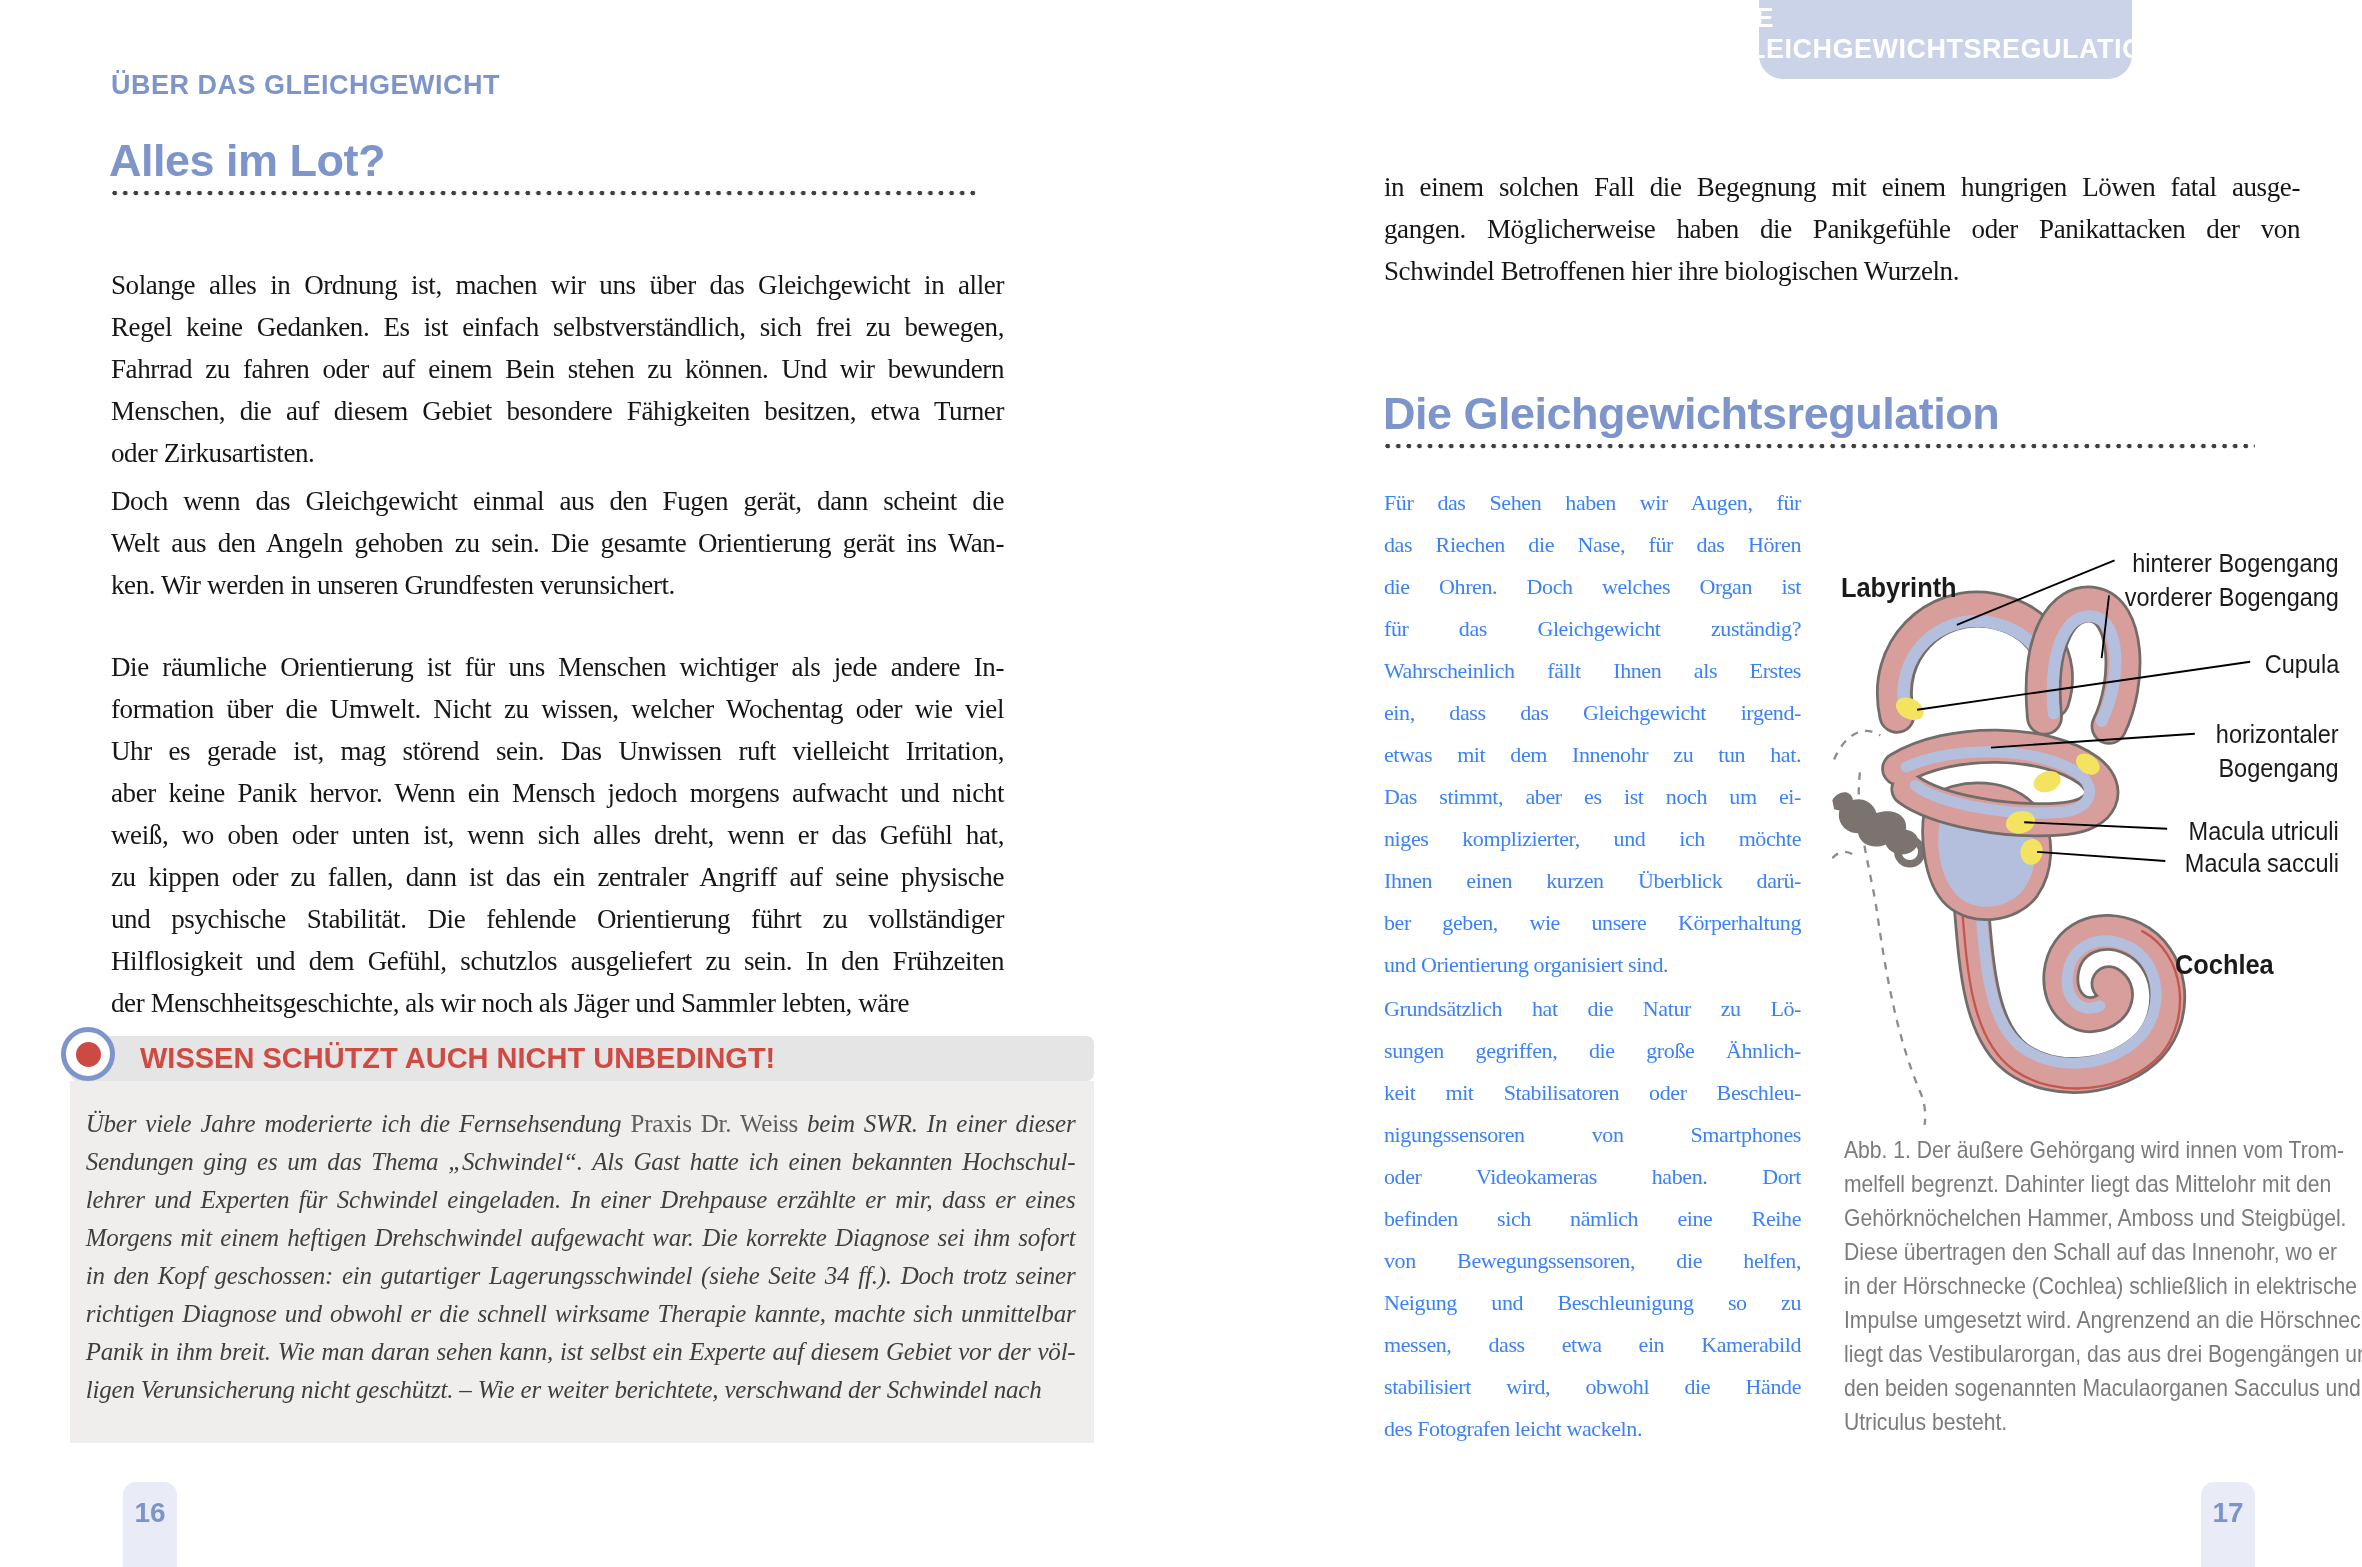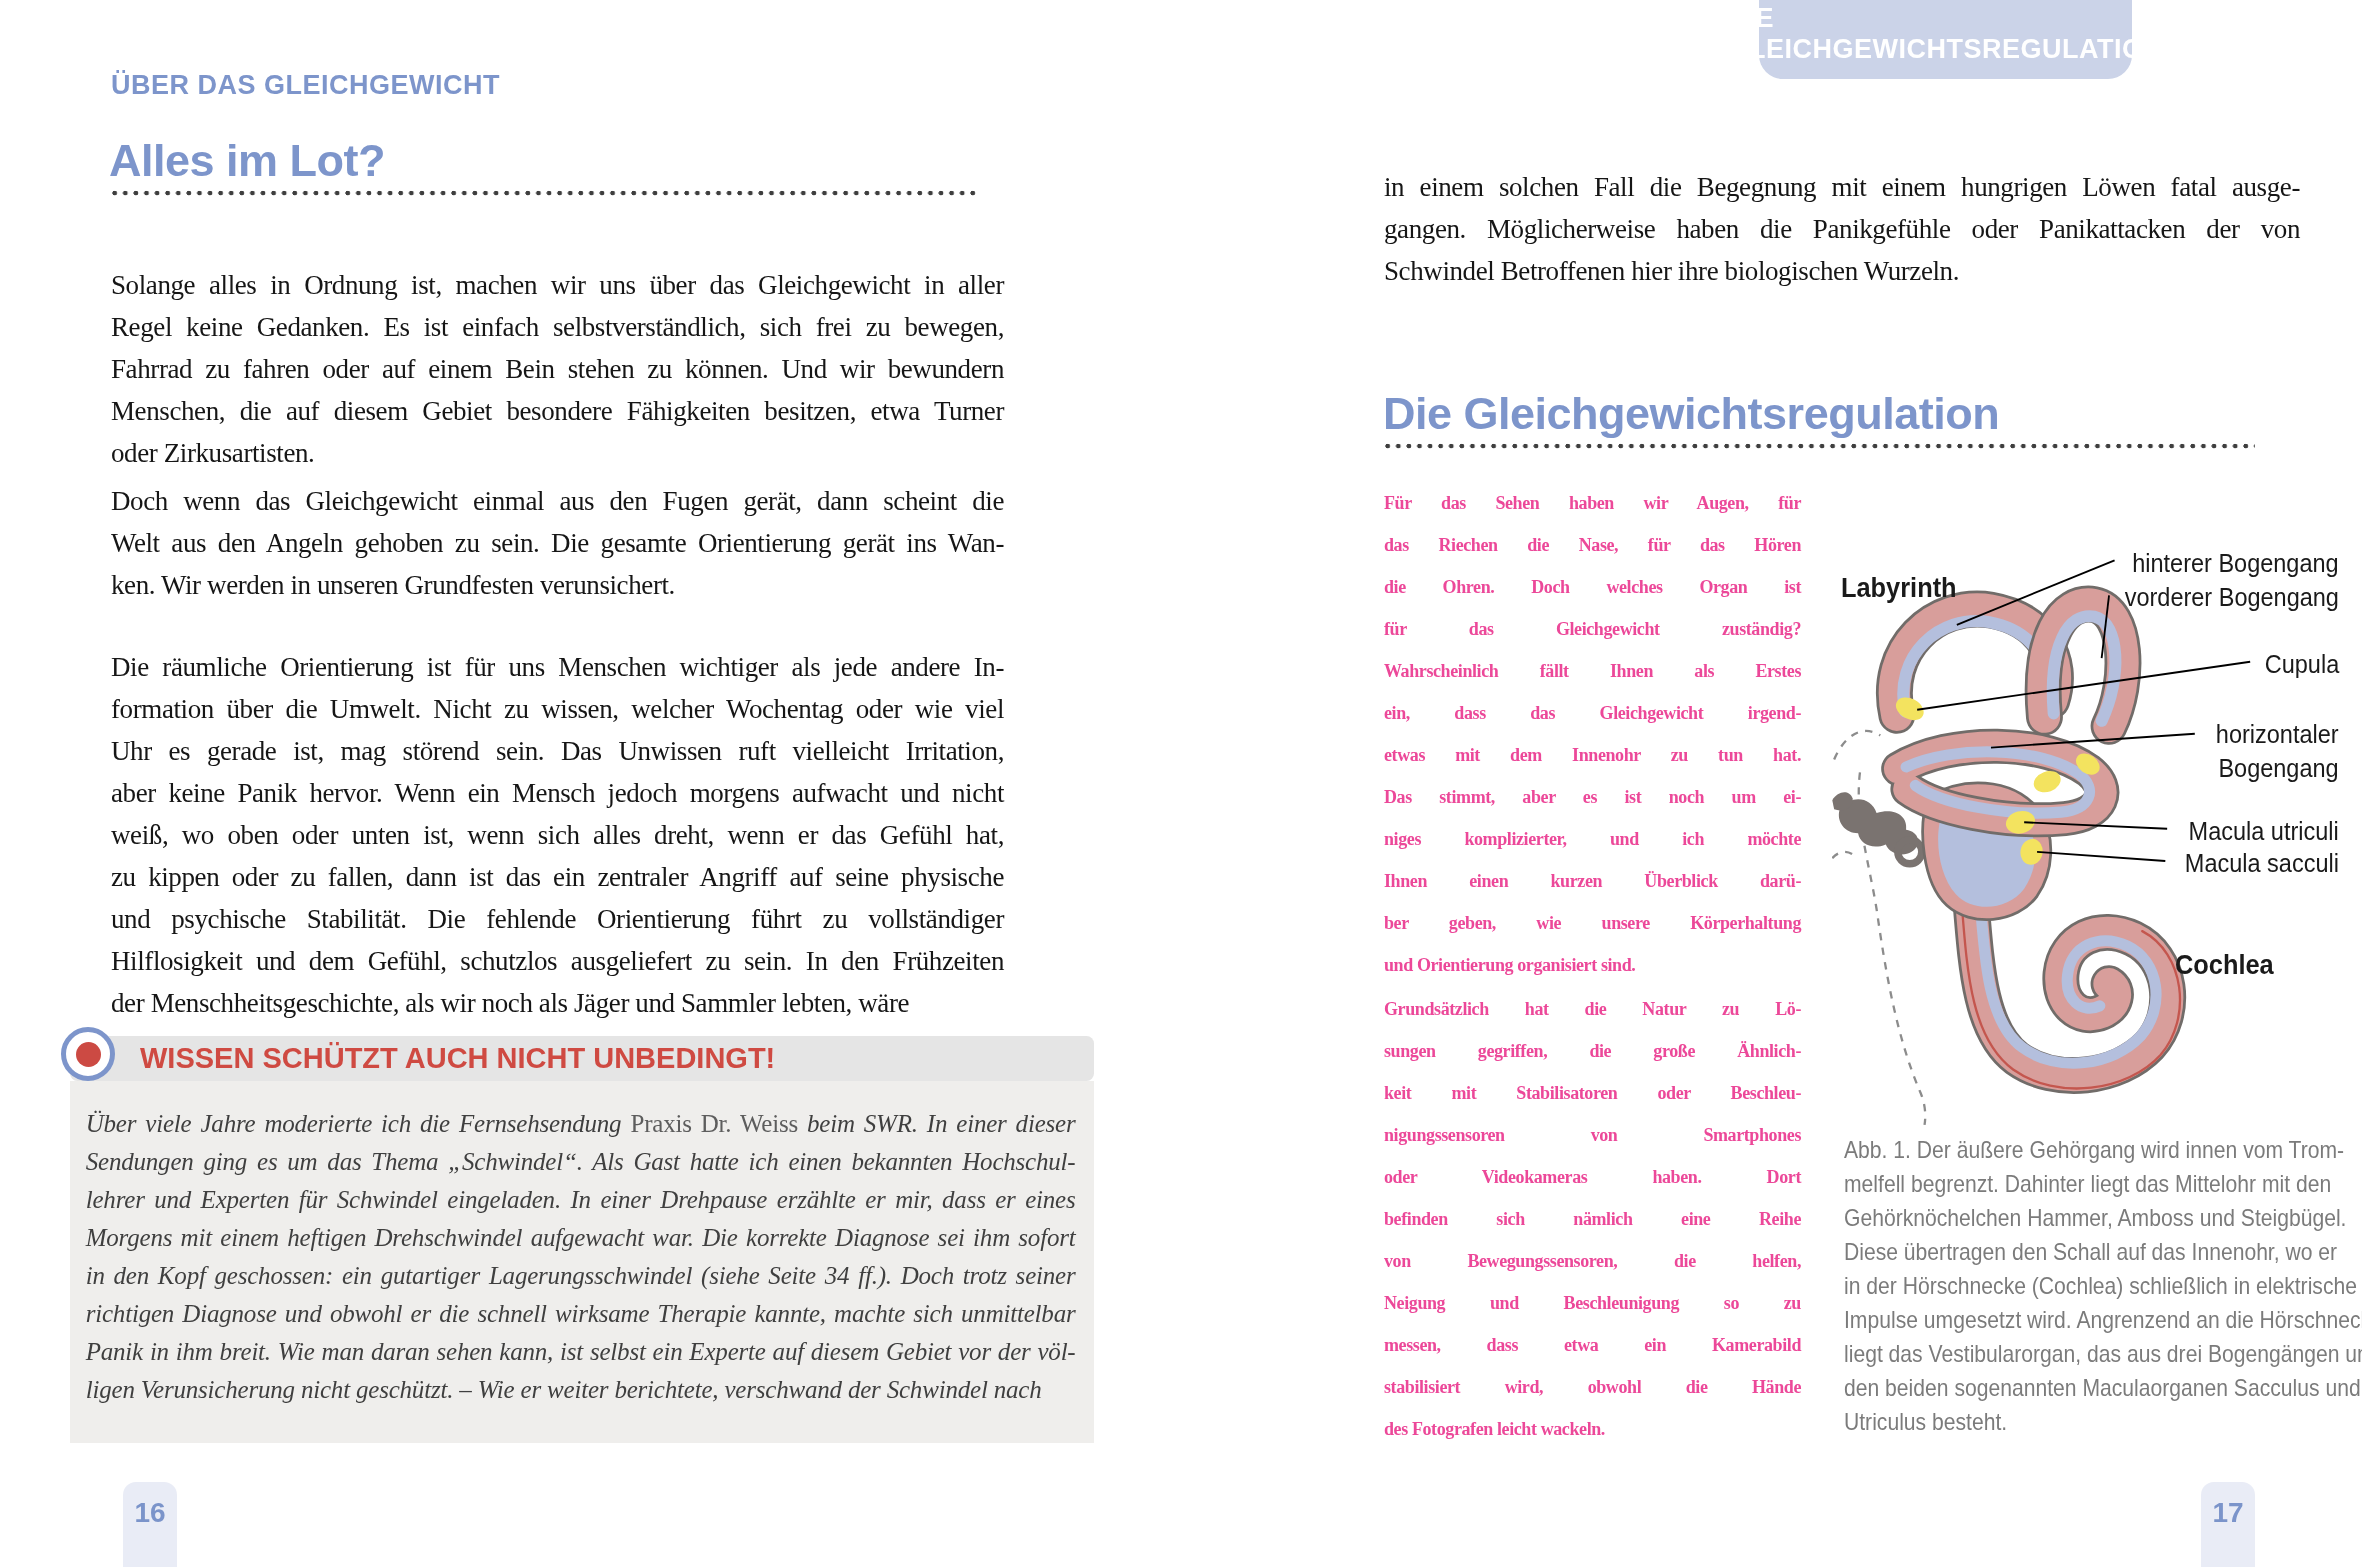--- a/index.html
+++ b/index.html
@@ -14,21 +14,21 @@
     display:flex;align-items:flex-end;justify-content:center;padding-bottom:14px;box-sizing:border-box;
     font-family:"Liberation Sans",sans-serif;font-weight:bold;font-size:27px;letter-spacing:0.5px;}
   .h1{font-family:"Liberation Sans",sans-serif;font-weight:bold;font-size:45px;color:#7d95cb;letter-spacing:-0.5px;}
   .dotline{height:8.3px;background-image:radial-gradient(circle at 3.7px 4.2px,#3e3e3e 2.1px,transparent 2.7px);
     background-size:10.6px 8.3px;background-repeat:repeat-x;}
 
   
   .bodytext{font-size:27px;line-height:42px;letter-spacing:-0.4px;color:#161616;}
   .bodytext .ln{text-align:justify;text-align-last:justify;white-space:nowrap;}
   .bodytext .ln:last-child{text-align-last:left;}
-  .narrowtext{font-size:18px;line-height:42px;letter-spacing:-0.4px;color:#ec4899;font-weight:bold;}
+  .narrowtext{font-size:22px;line-height:42px;letter-spacing:-0.4px;color:#3b82f6;}
   .narrowtext .ln{text-align:justify;text-align-last:justify;white-space:nowrap;}
   .narrowtext .ln:last-child{text-align-last:left;}
 
   
   .infobar{background:#e5e5e5;border-radius:7.4px;display:flex;align-items:center;box-sizing:border-box;padding-left:70px;}
   .infobar-title{font-family:"Liberation Sans",sans-serif;font-weight:bold;font-size:29px;color:#cf4a42;letter-spacing:0;}
   .infoicon{box-sizing:border-box;width:54px;height:54px;border-radius:50%;background:#ffffff;
     border:5.5px solid #7d95cb;display:flex;align-items:center;justify-content:center;}
   .infoicon::after{content:"";width:25px;height:25px;border-radius:50%;background:#cc4a43;}
   .infobody{background:#efeeec;box-sizing:border-box;padding:24px 18.5px 0 15.7px;

